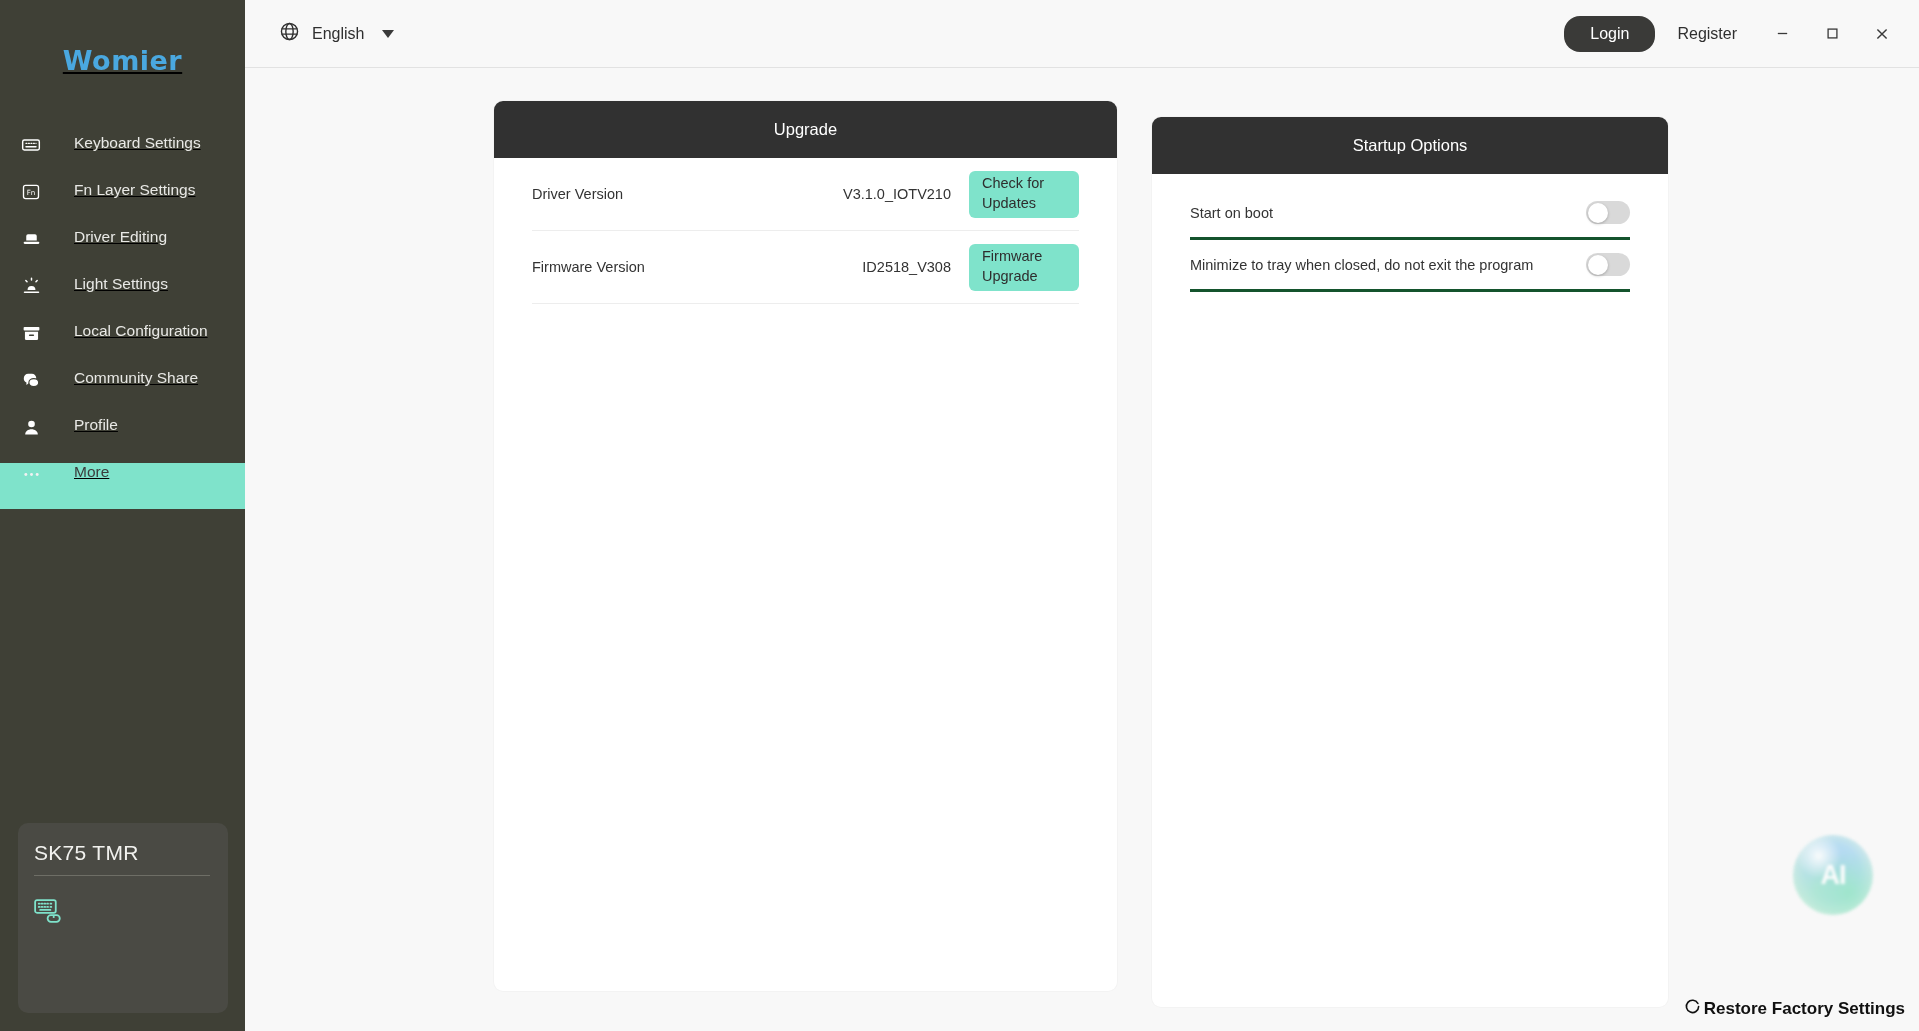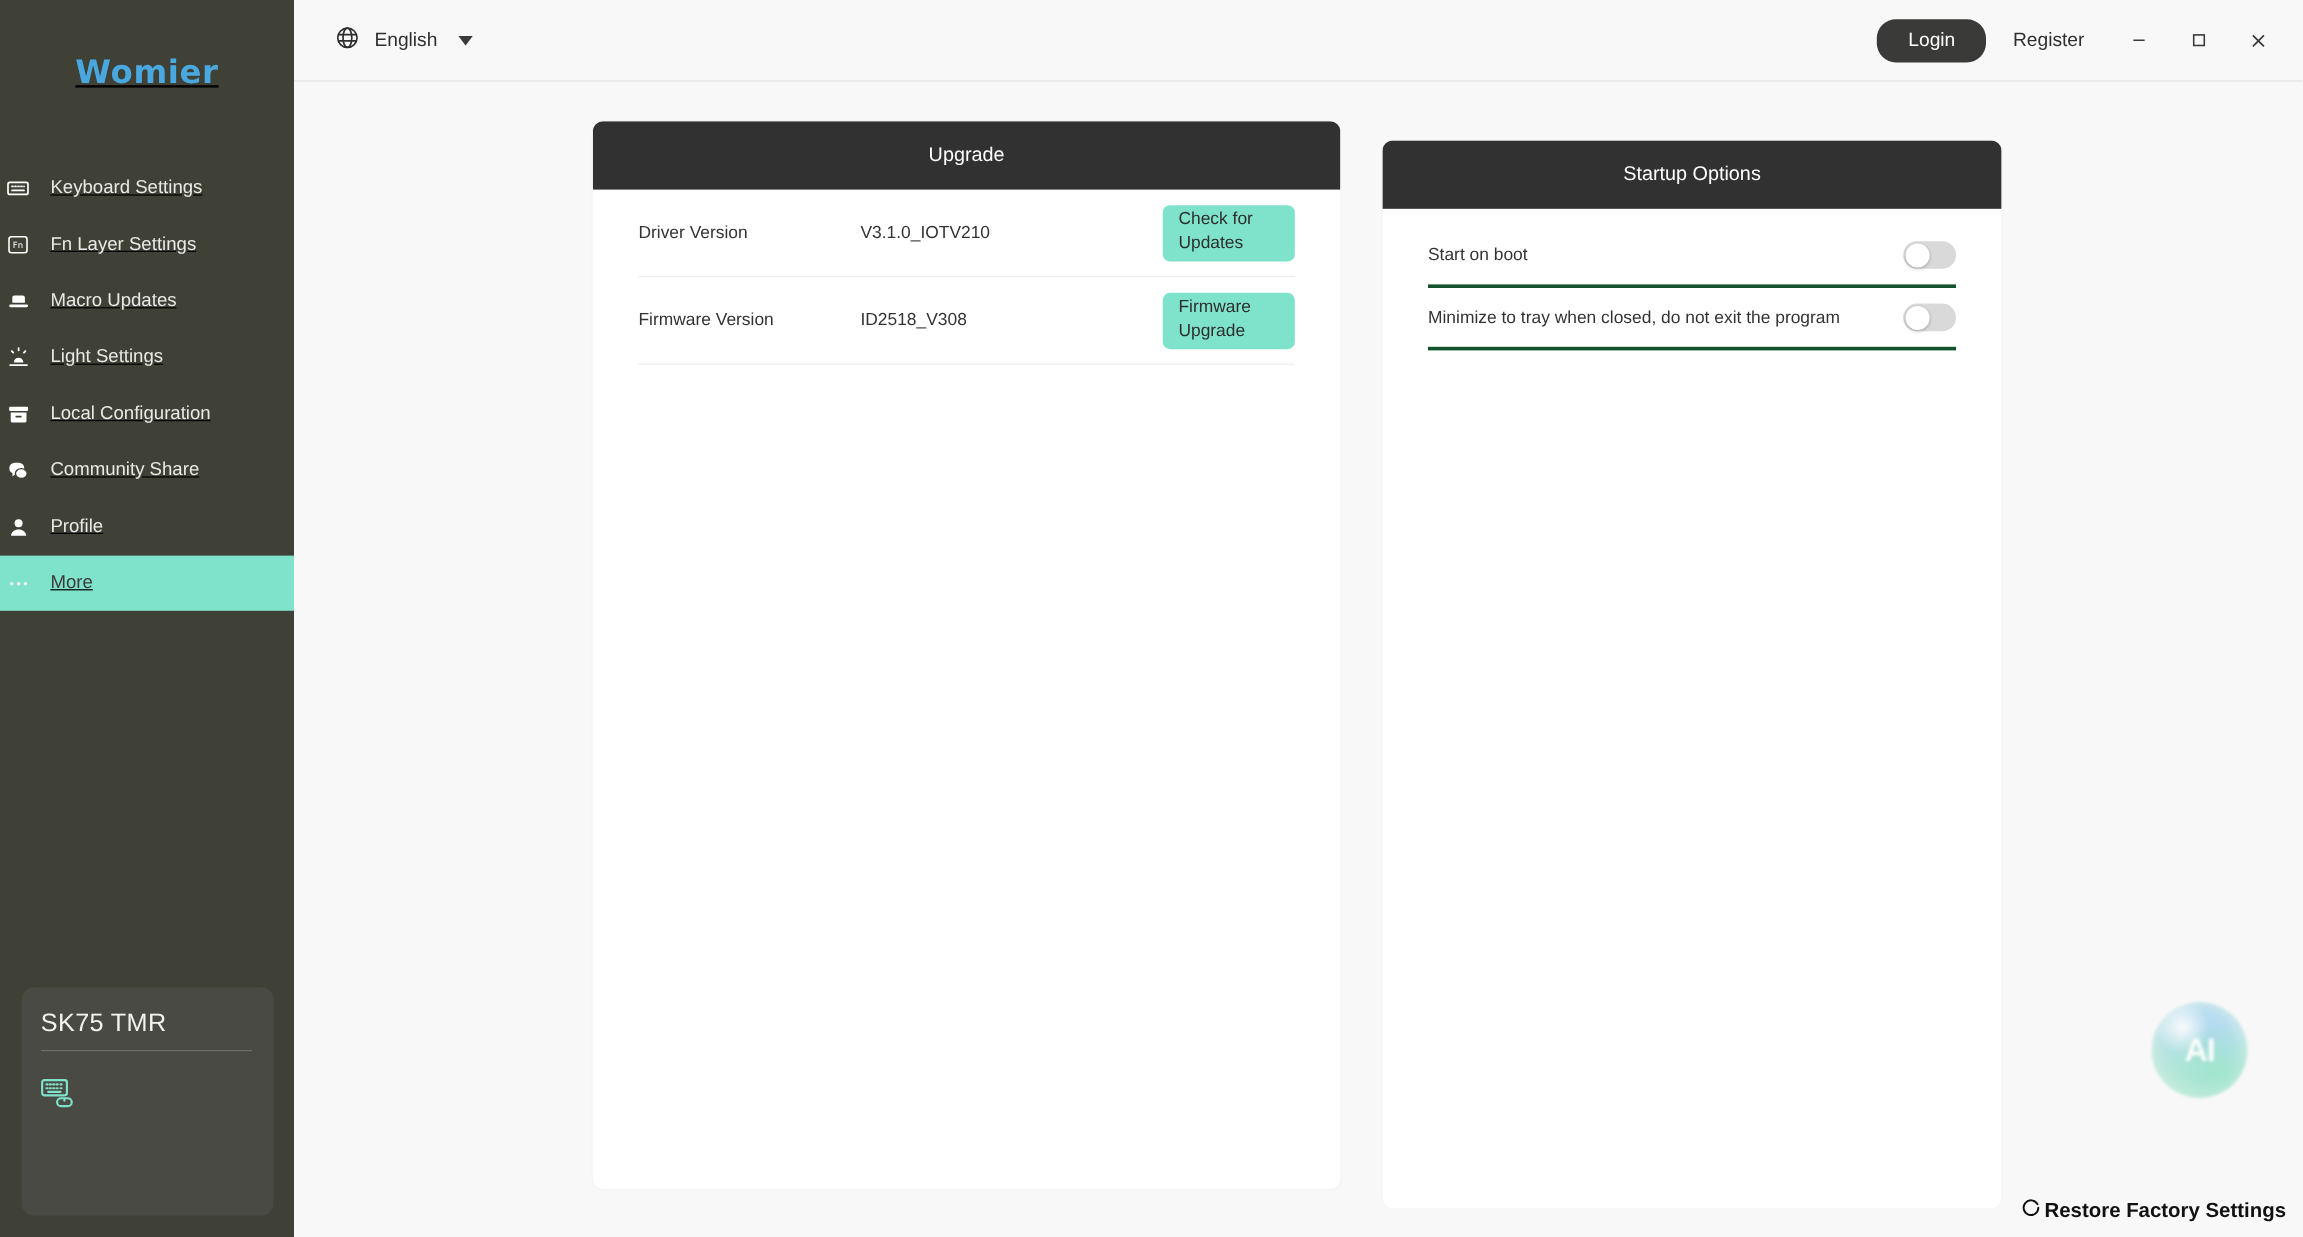--- a/index.html
+++ b/index.html
@@ -24,23 +24,23 @@
     display: flex; align-items: center; justify-content: center;
     color: #4aa8e0;
     font-size: 27px;
     font-weight: 700;
     letter-spacing: 0.5px;
     font-family: "DejaVu Sans", sans-serif;
   }
   .nav { margin-top: 14px; }
   .nav-item {
     height: 46px;
-    display: flex; align-items: center;
-    padding-left: 4px;
-    gap: 16px;
+    display: flex; 
+    padding-left: 20px;
+    gap: 32px;
     color: #e9e9e6;
     font-size: 15.5px;
     cursor: pointer;
     user-select: none;
   }
   .nav-item + .nav-item { margin-top: 1px; }
   .nav-item.active { background: #7fe3cb; color: #3c3c3c; }
   .nav-ico {
     width: 22px; height: 22px;
     display: flex; align-items: center; justify-content: center;
@@ -134,21 +134,21 @@
     font-size: 16.5px;
   }
   .card-body { padding: 0 38px; }
 
   .row {
     display: flex; align-items: center;
     height: 73px;
     border-bottom: 1px solid #ededed;
   }
   .row-label { font-size: 14.5px; color: #333; width: 185px; }
-  .row-value { font-size: 14.5px; color: #333; flex: 1; text-align: left; padding-right: 18px;}
+  .row-value { font-size: 14.5px; color: #333; flex: 1; text-align: right; padding-right: 18px;}
   .btn-teal {
     background: #7fe3cb;
     border: none; border-radius: 6px;
     width: 110px; height: 47px;
     color: #2e2e2e;
     font-size: 14.5px;
     font-family: "Liberation Sans", sans-serif;
     line-height: 1.35;
     text-align: left;
     padding-left: 13px;
@@ -239,21 +239,21 @@
         <span>Fn Layer Settings</span>
       </div>
 
       <div class="nav-item">
         <span class="nav-ico">
           <svg width="21" height="21" viewBox="0 0 24 24" fill="#ffffff">
             <path d="M6 8a2 2 0 0 1 2-2h8a2 2 0 0 1 2 2v5H6V8z"></path>
             <rect x="3" y="14.5" width="18" height="2.6" rx="1.3"></rect>
           </svg>
         </span>
-        <span>Macro Updates</span>
+        <span>Driver Editing</span>
       </div>
 
       <div class="nav-item">
         <span class="nav-ico">
           <svg width="21" height="21" viewBox="0 0 24 24" fill="none" stroke="#ffffff" stroke-width="1.7" stroke-linecap="round">
             <path d="M12 2.5v2M5.5 5.2l1.4 1.4M18.5 5.2l-1.4 1.4"></path>
             <path d="M7.5 16a4.5 4.5 0 1 1 9 0z" fill="#ffffff" stroke="none"></path>
             <path d="M4 18.5h16"></path>
           </svg>
         </span>

